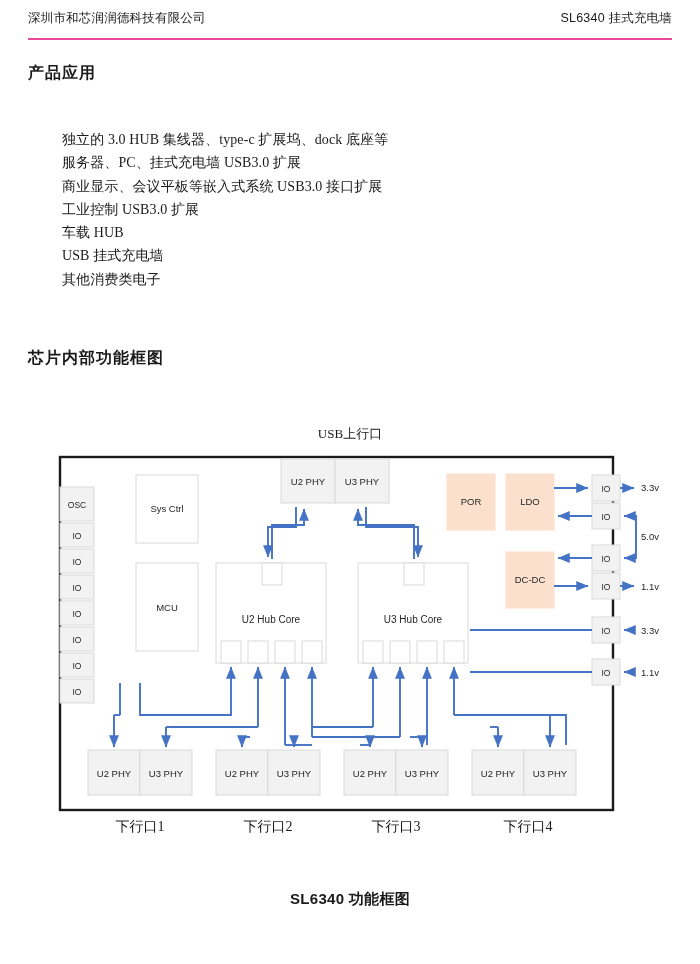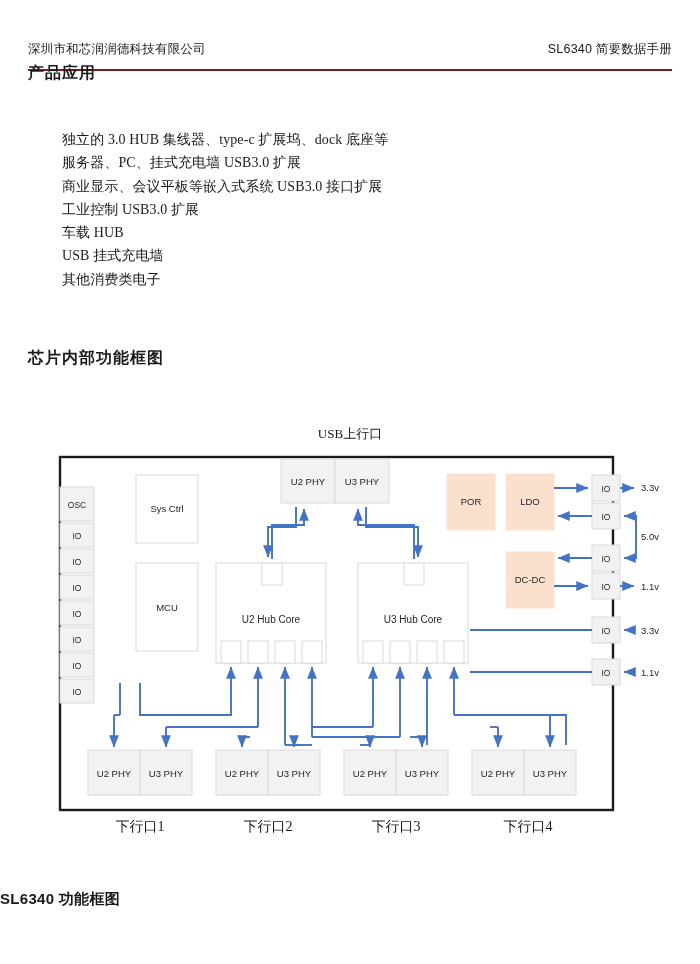--- a/index.html
+++ b/index.html
@@ -16,23 +16,22 @@
     overflow: hidden;
   }
 
   
   #page-header {
     position: absolute;
     left: 28px;
     top: 10px;
     width: 644px;
     height: 30px;
-    border-bottom: 2px solid #7f1d1d;
+    border-bottom: 2px solid #ec4899;
     box-sizing: border-box;
-    margin-top: 31px;
   }
   #page-header .hdr-left {
     position: absolute;
     left: 0;
     top: 0;
     font-size: 12.5px;
     letter-spacing: 0.2px;
     white-space: nowrap;
   }
   #page-header .hdr-right {
@@ -100,32 +99,33 @@
     font-size: 13px;
     fill: #1a1a1a;
   }
 
   
   #figure-caption {
     position: absolute;
     left: 0;
     top: 890px;
     width: 700px;
+    text-align: center;
     font-size: 15px;
     font-weight: bold;
     font-family: "Liberation Sans", "DejaVu Sans", sans-serif;
     letter-spacing: 0.3px;
   }
 </style>
 </head>
 <body>
 
 <div id="page-header">
   <div class="hdr-left">深圳市和芯润润德科技有限公司</div>
-  <div class="hdr-right">SL6340 简要数据手册</div>
+  <div class="hdr-right">SL6340 挂式充电墙</div>
 </div>
 
 <div class="section-heading" id="heading-applications">产品应用</div>
 
 <div id="application-list">
   <div class="app-line">独立的 3.0 HUB 集线器、type-c 扩展坞、dock 底座等</div>
   <div class="app-line">服务器、PC、挂式充电墙 USB3.0 扩展</div>
   <div class="app-line">商业显示、会议平板等嵌入式系统 USB3.0 接口扩展</div>
   <div class="app-line">工业控制 USB3.0 扩展</div>
   <div class="app-line">车载 HUB</div>

